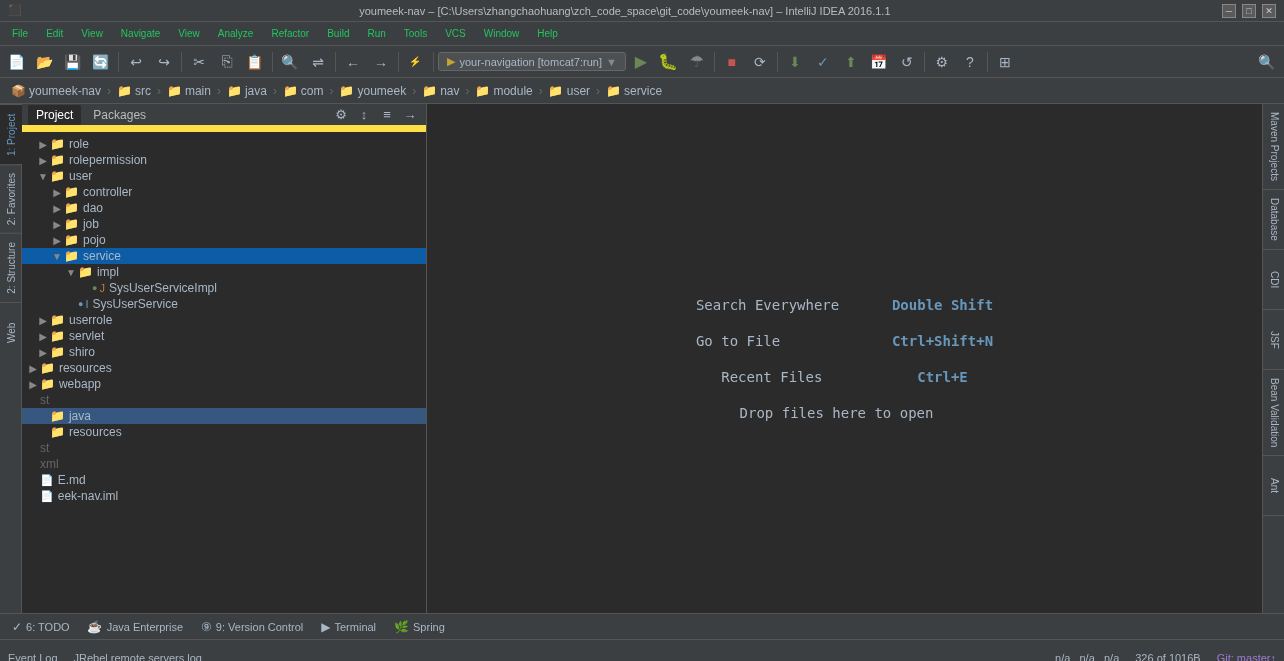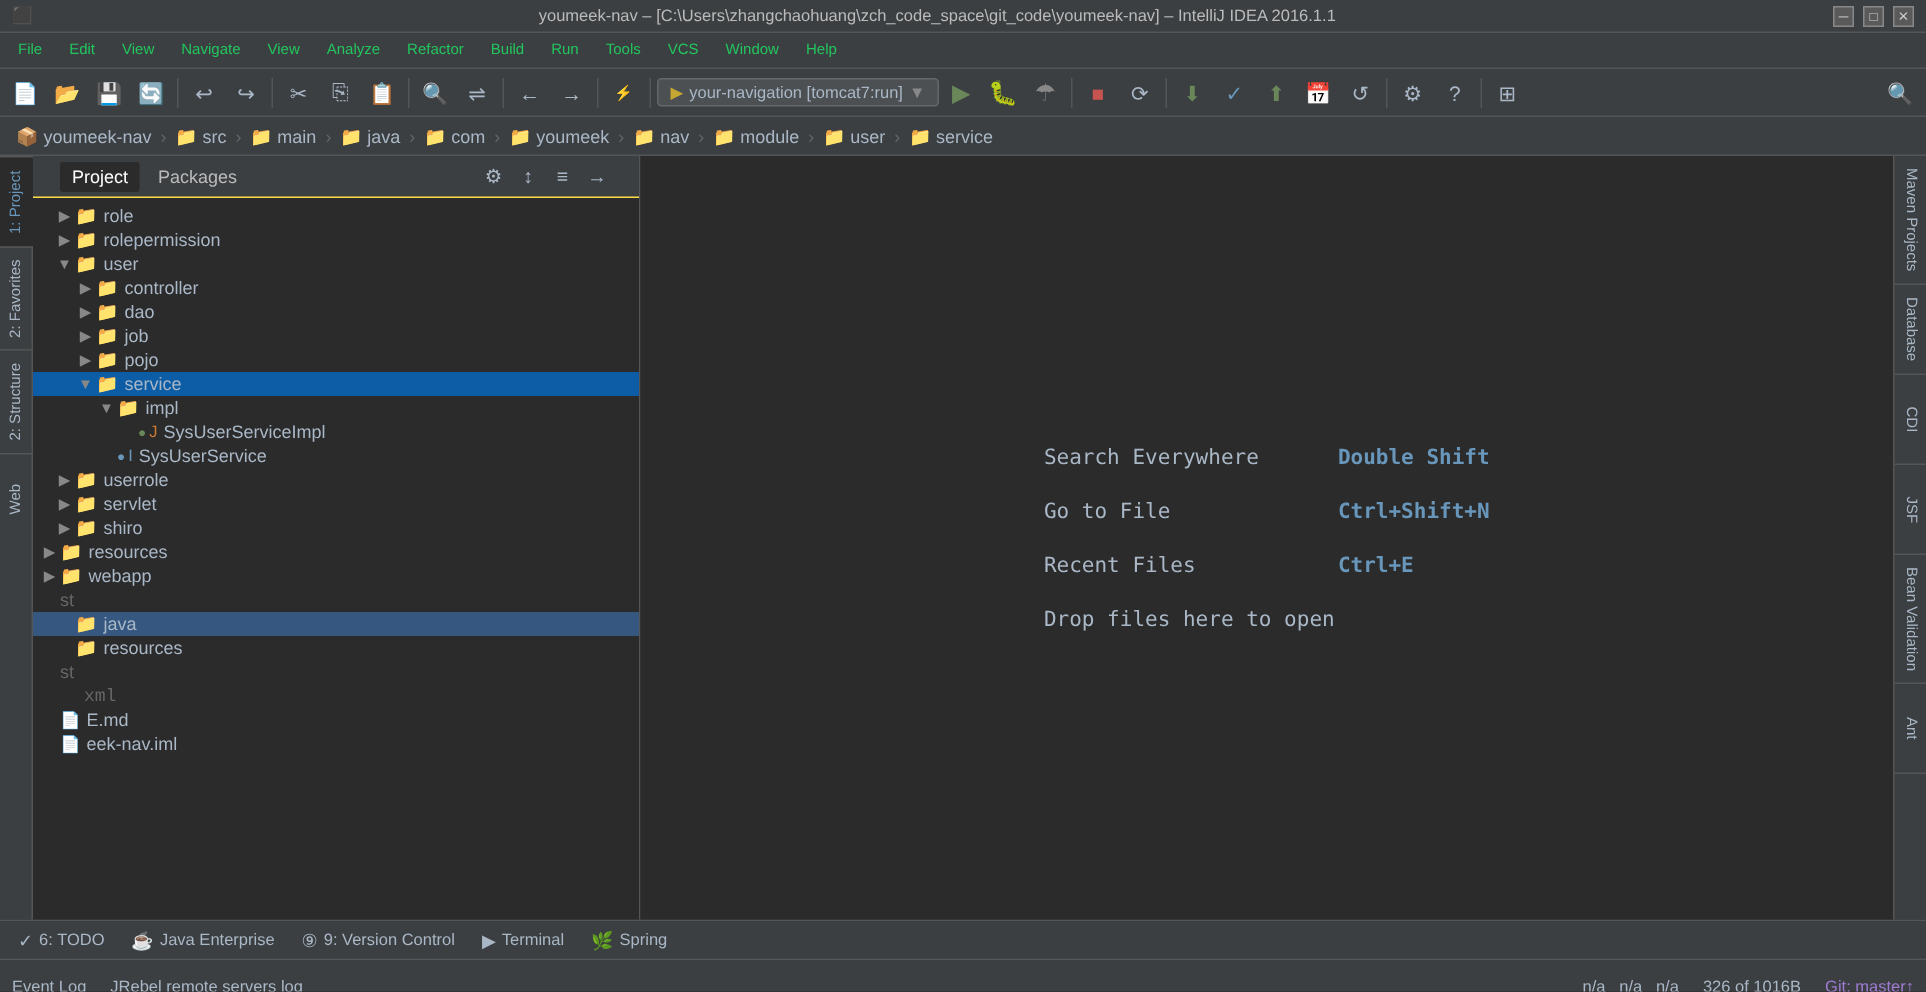--- a/index.html
+++ b/index.html
@@ -177,22 +177,22 @@
       background: #2b2b2b;
       display: flex;
       flex-direction: column;
       border-right: 1px solid #555;
     }
     #project-panel-header {
       background: #3c3f41;
       height: 28px;
       display: flex;
       align-items: center;
-      padding: 0 18px;
-      border-bottom: 1px solid #fde047;
+      padding: 0 6px;
+      border-bottom: 7px solid #fde047;
       gap: 4px;
     }
     .panel-tab {
       padding: 3px 8px;
       cursor: pointer;
       font-size: 12px;
       color: #bbbbbb;
       border-radius: 2px;
     }
     .panel-tab.active {
@@ -257,20 +257,21 @@
       align-items: center;
       justify-content: center;
       position: relative;
     }
     .editor-hint {
       display: flex;
       flex-direction: column;
       gap: 20px;
       font-size: 14px;
       font-family: monospace;
+      align-items: center;
     }
     .hint-row {
       display: flex;
       gap: 16px;
       align-items: center;
     }
     .hint-action {
       color: #a9b7c6;
       min-width: 180px;
     }
@@ -612,21 +613,21 @@
         <span class="arrow"> </span>
         <span style="color:#c5a633; margin-right:4px; font-size:12px;">📁</span>
         <span class="tree-item-label">resources</span>
       </div>
 
       <div class="tree-item" style="padding-left:4px;">
         <span class="arrow"> </span>
         <span class="tree-item-label" style="color:#666;">st</span>
       </div>
 
-      <div class="tree-item" style="padding-left:20px;font-family:Liberation Mono, monospace;">
+      <div class="tree-item" style="padding-left:4px;">
         <span class="arrow"> </span>
         <span class="tree-item-label" style="color:#666;">xml</span>
       </div>
 
       <div class="tree-item" style="padding-left:4px;">
         <span class="arrow"> </span>
         <span style="color:#a9b7c6; margin-right:4px; font-size:11px;">📄</span>
         <span class="tree-item-label">E.md</span>
       </div>
 

